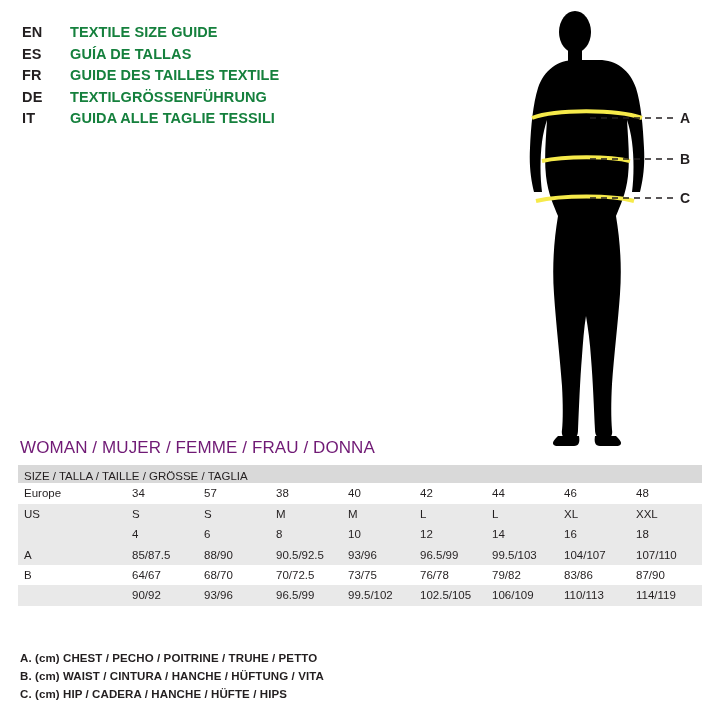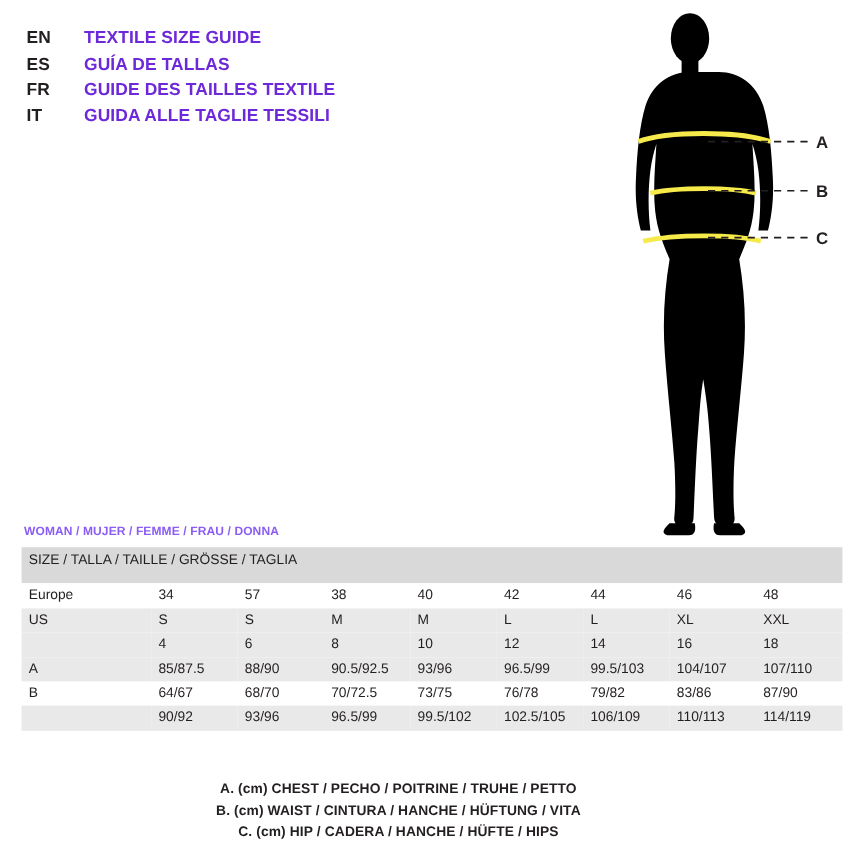--- a/index.html
+++ b/index.html
@@ -38,21 +38,21 @@
     flex: 0 0 48px;
     font-size: 14.5px;
     font-weight: bold;
     letter-spacing: 0.2px;
     color: #231f20;
   }
   .title-text {
     font-size: 14.5px;
     font-weight: bold;
     letter-spacing: 0.1px;
-    color: #6d28d9;
+    color: #15803d;
     white-space: nowrap;
   }
 
   
   .figure {
     position: absolute;
     top: 8px;
     left: 470px;
     width: 240px;
     height: 440px;
@@ -60,58 +60,57 @@
   .figure svg { display: block; }
 
   
   .table-wrap {
     position: absolute;
     top: 438px;
     left: 18px;
     width: 684px;
   }
   .woman-label {
-    font-size: 10px;
-    font-weight: bold;
+    font-size: 17px;
+    font-weight: normal;
     letter-spacing: 0.1px;
-    color: #8b5cf6;
+    color: #701a75;
     margin-bottom: 7px;
     padding-left: 2px;
   }
   table.size-table {
     border-collapse: collapse;
     width: 684px;
     table-layout: fixed;
     font-size: 11.5px;
   }
   table.size-table td {
     padding: 3px 0 3px 6px;
     color: #231f20;
     line-height: 1.25;
     white-space: nowrap;
   }
   tr.head-row td {
     background: #d9d9d9;
     font-weight: normal;
     font-size: 11.5px;
     padding-top: 4px;
-    padding-bottom: 12px;
+    padding-bottom: 0;
   }
   tr.shade td { background: #e9e9e9; }
   tr.plain td { background: #ffffff; }
   .col-label { width: 108px; }
   .col-v { width: 72px; }
 
   
   .legend {
     position: absolute;
-    left: 32px;
+    left: 20px;
     top: 652px;
     width: 600px;
-    text-align: center;
   }
   .legend div {
     font-size: 11.5px;
     font-weight: bold;
     color: #231f20;
     margin-bottom: 6px;
     letter-spacing: 0.1px;
   }
 </style>
 </head>
@@ -124,20 +123,24 @@
       <div class="title-lang">EN</div>
       <div class="title-text">TEXTILE SIZE GUIDE</div>
     </div>
     <div class="title-row">
       <div class="title-lang">ES</div>
       <div class="title-text">GUÍA DE TALLAS</div>
     </div>
     <div class="title-row">
       <div class="title-lang">FR</div>
       <div class="title-text">GUIDE DES TAILLES TEXTILE</div>
+    </div>
+    <div class="title-row">
+      <div class="title-lang">DE</div>
+      <div class="title-text">TEXTILGRÖSSENFÜHRUNG</div>
     </div>
     <div class="title-row">
       <div class="title-lang">IT</div>
       <div class="title-text">GUIDA ALLE TAGLIE TESSILI</div>
     </div>
   </div>
 
   <div class="figure">
     <svg width="240" height="440" viewBox="0 0 240 440" xmlns="http://www.w3.org/2000/svg">
 

